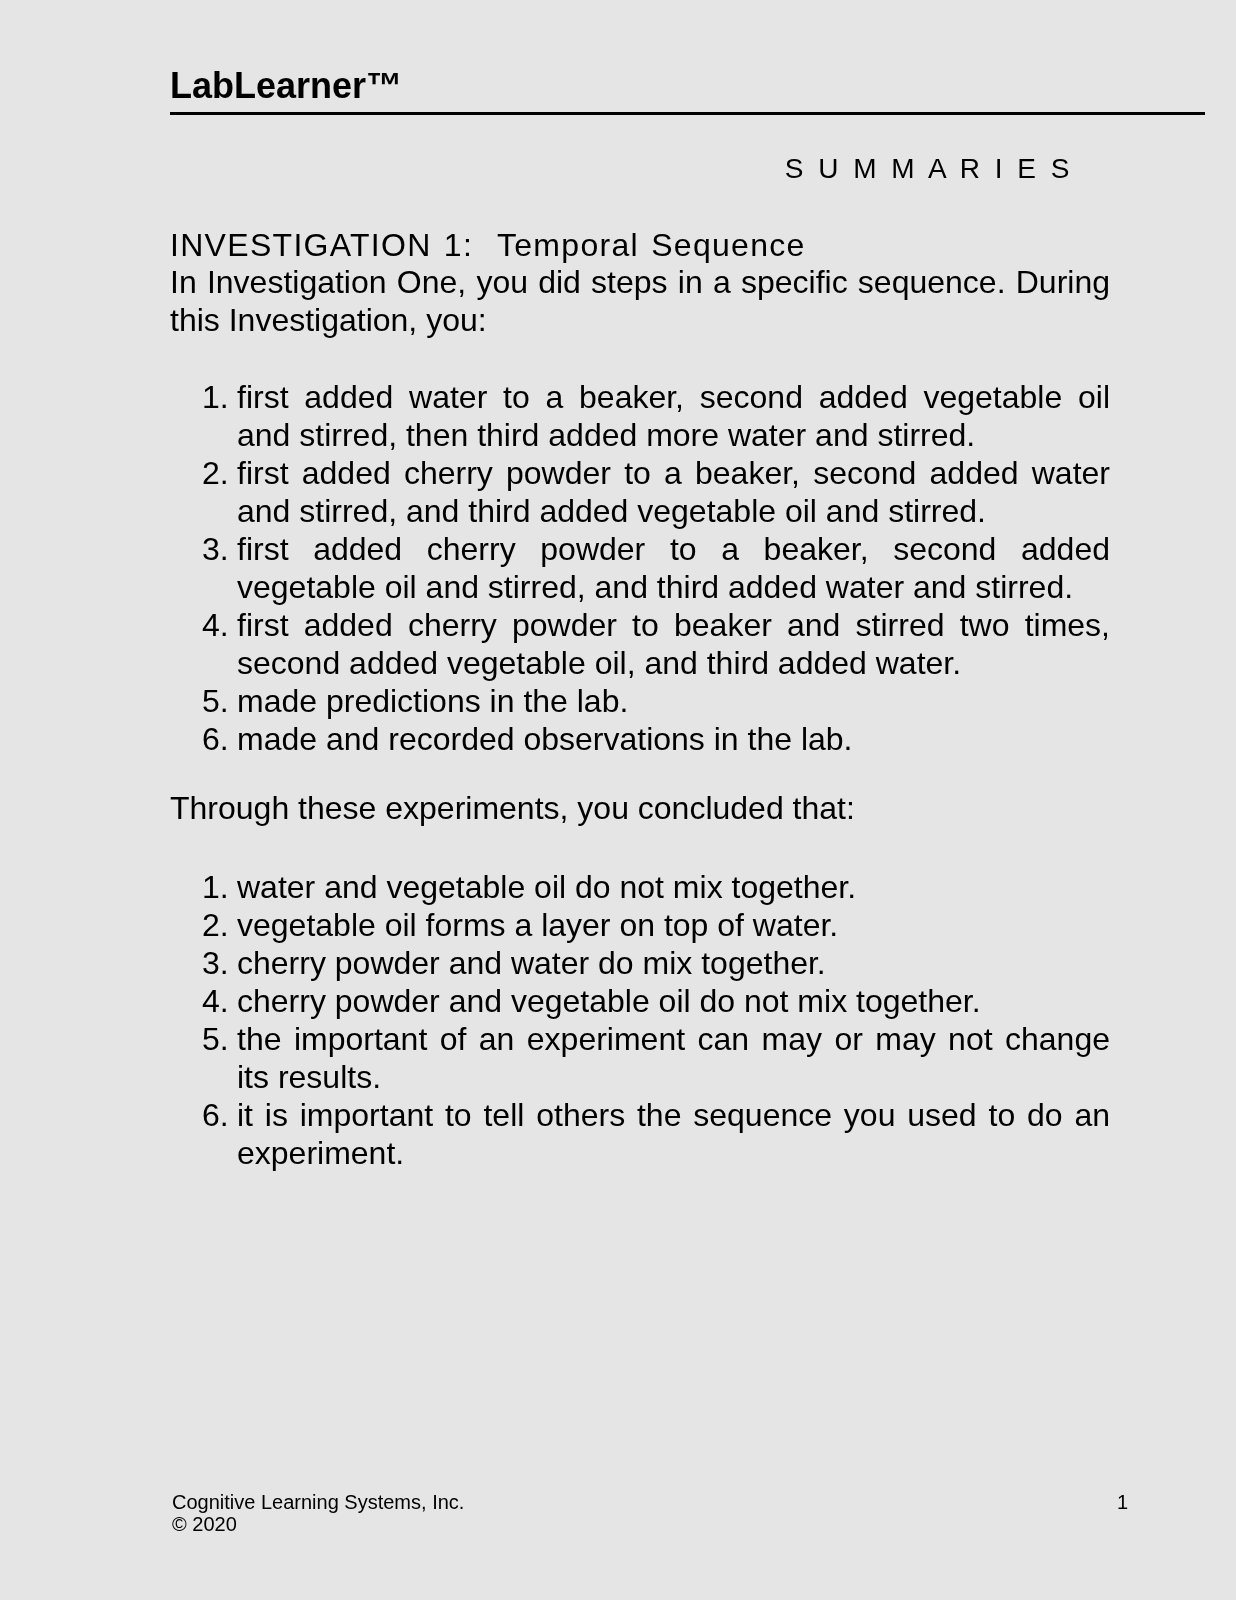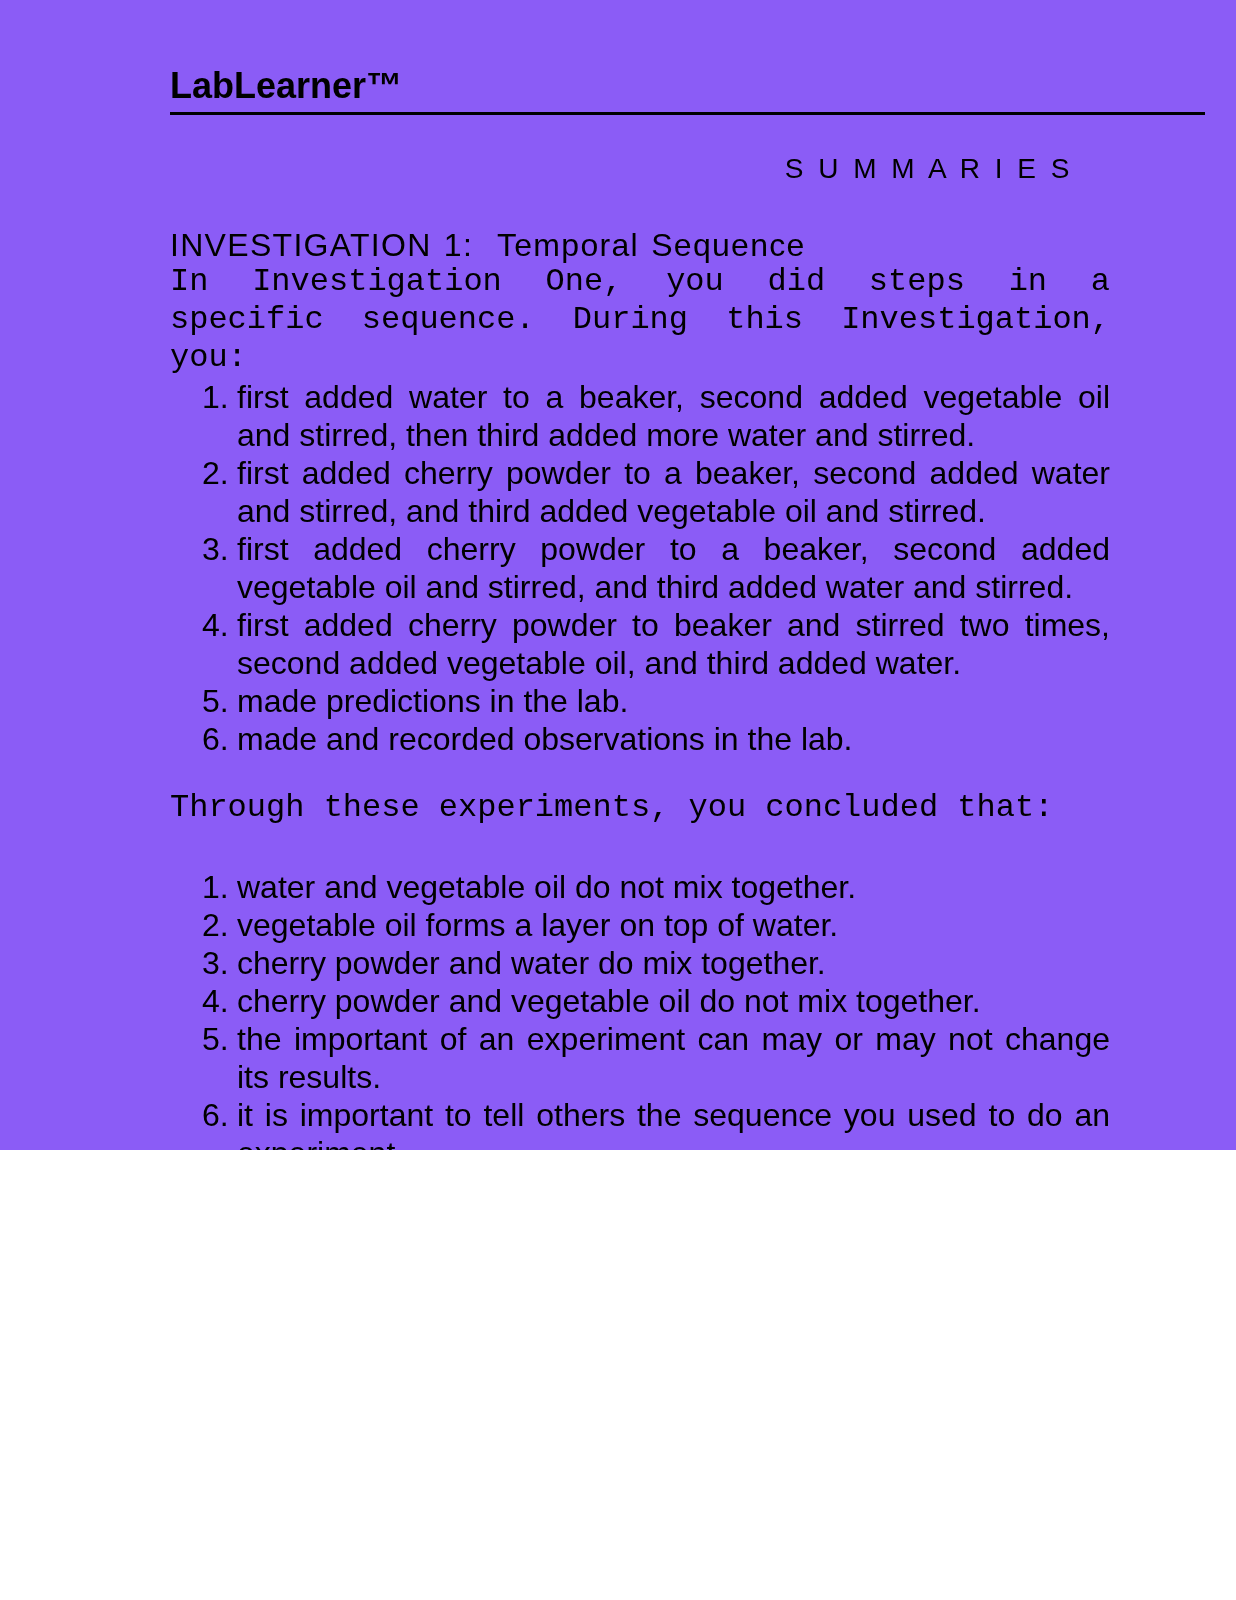--- a/index.html
+++ b/index.html
@@ -3,22 +3,22 @@
 <meta charset="utf-8">
 <style>
   html, body {
     margin: 0;
     padding: 0;
     background: #ffffff;
   }
   .page {
     position: relative;
     width: 1236px;
-    height: 1150px;
-    background: #8b5cf6;
+    height: 1600px;
+    background: #e5e5e5;
     color: #000000;
     font-family: "Liberation Sans", "DejaVu Sans", sans-serif;
     overflow: hidden;
   }
   
   .header {
     position: absolute;
     top: 65px;
     left: 170px;
     width: 957px;
@@ -61,21 +61,20 @@
     line-height: 38px;
     white-space: pre-wrap;
   }
   .para {
     position: absolute;
     left: 170px;
     width: 940px;
     font-size: 32px;
     line-height: 38px;
     text-align: justify;
-    font-family: Liberation Mono, monospace;
   }
   .para.intro { top: 263px; }
   .para.through { top: 789px; text-align: left; }
   ol.list {
     position: absolute;
     left: 202px;
     width: 908px;
     margin: 0;
     padding: 0;
     list-style: none;
@@ -180,16 +179,20 @@
       <li>
         <span class="num">5.</span>
         <span class="txt">the important of an experiment can may or may not change its results.</span>
       </li>
       <li>
         <span class="num">6.</span>
         <span class="txt">it is important to tell others the sequence you used to do an experiment.</span>
       </li>
     </ol>
 
+  <div class="footer-left">
+    <div>Cognitive Learning Systems, Inc.</div>
+    <div>© 2020</div>
+  </div>
 
   <div class="footer-page">1</div>
 
 </div>
 
 </body></html>

